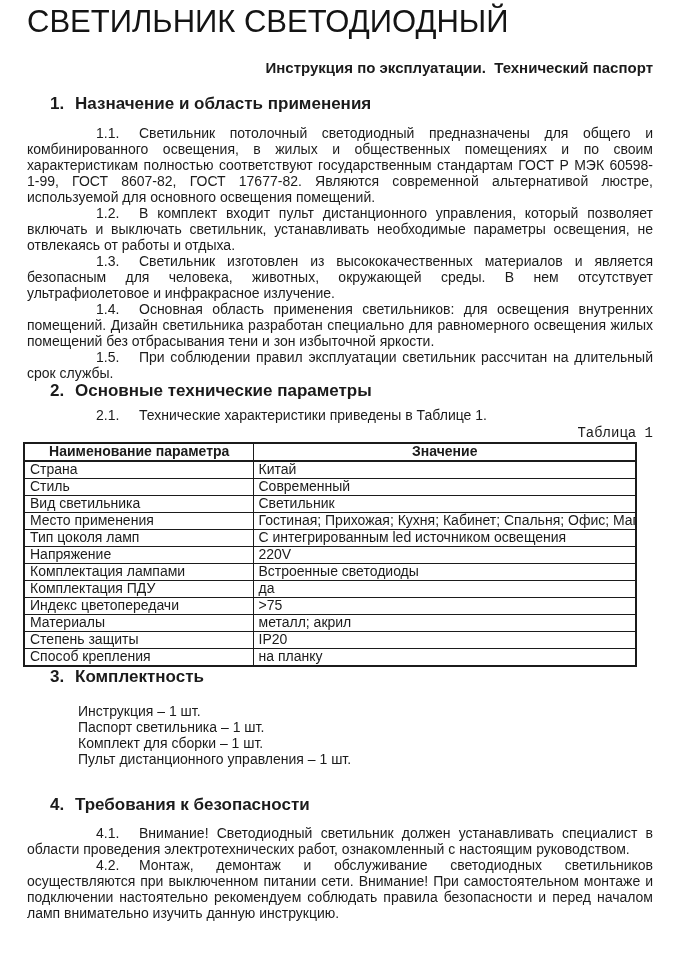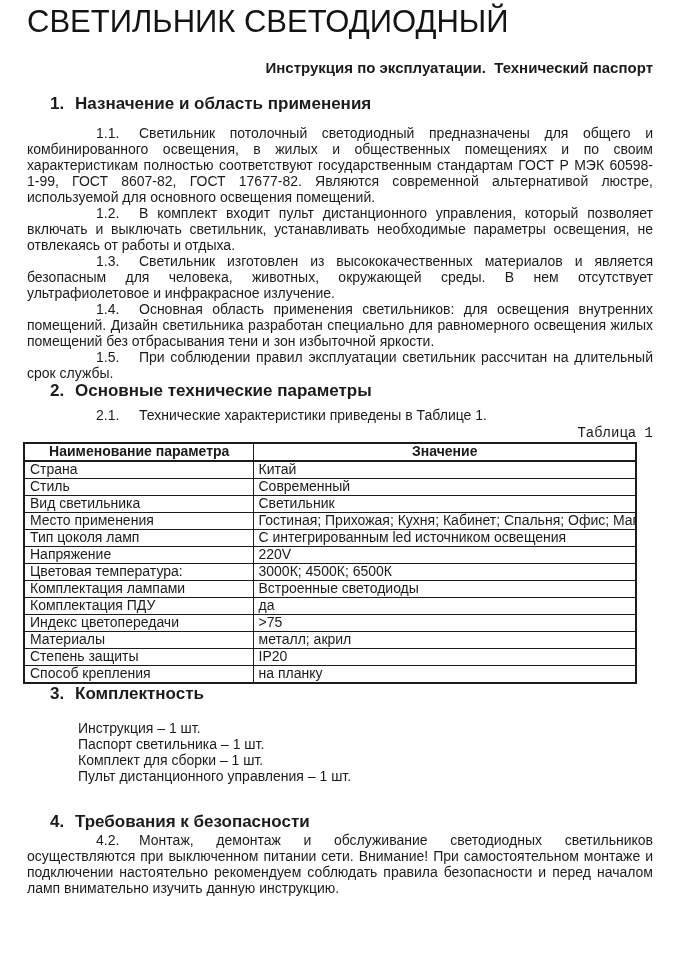--- a/index.html
+++ b/index.html
@@ -150,24 +150,20 @@
         </tr>
       <tr>
           <td>Тип цоколя ламп</td>
           <td>С интегрированным led источником освещения</td>
         </tr>
       <tr>
           <td>Напряжение</td>
           <td>220V</td>
         </tr>
       <tr>
-          <td>Цветовая температура:</td>
-          <td>3000К; 4500К; 6500К</td>
-        </tr>
-      <tr>
           <td>Комплектация лампами</td>
           <td>Встроенные светодиоды</td>
         </tr>
       <tr>
           <td>Комплектация ПДУ</td>
           <td>да</td>
         </tr>
       <tr>
           <td>Индекс цветопередачи</td>
           <td>&gt;75</td>
@@ -191,15 +187,16 @@
 
   <div class="kit-list">
     <div>Инструкция – 1 шт.</div>
     <div>Паспорт светильника – 1 шт.</div>
     <div>Комплект для сборки – 1 шт.</div>
     <div>Пульт дистанционного управления – 1 шт.</div>
   </div>
 
   <h2 class="sec-heading mt-h4"><span class="hnum">4.</span><span>Требования к безопасности</span></h2>
 
+  <p class="body-para mt-p41"><span class="pnum">4.1.</span><span>Внимание! Светодиодный светильник должен устанавливать специалист в области проведения электротехнических работ, ознакомленный с настоящим руководством.</span></p>
   <p class="body-para"><span class="pnum">4.2.</span><span>Монтаж, демонтаж и обслуживание светодиодных светильников осуществляются при выключенном питании сети. Внимание! При самостоятельном монтаже и подключении настоятельно рекомендуем соблюдать правила безопасности и перед началом ламп внимательно изучить данную инструкцию.</span></p>
 
 </div>
 
 </body></html>

